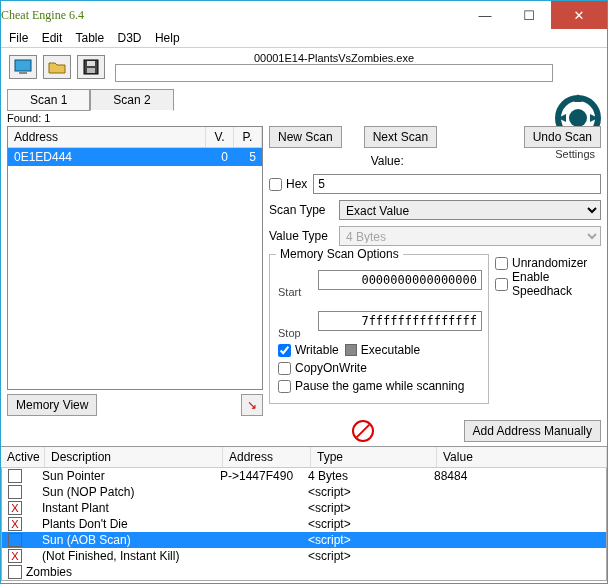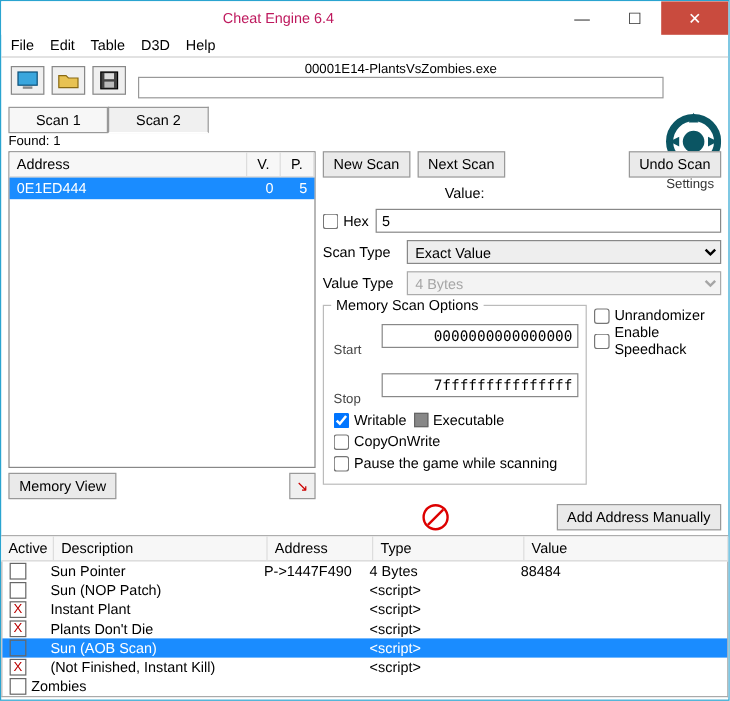--- a/index.html
+++ b/index.html
@@ -1,18 +1,18 @@
 <!DOCTYPE html>
 <html><head>
 <meta charset="utf-8">
 <style>
 * { box-sizing: border-box; margin: 0; padding: 0; font-family: "Segoe UI", Tahoma, sans-serif; font-size: 12px; }
 body { background: #fff; width: 608px; height: 584px; overflow: hidden; border: 1px solid #2aa4d0; }
 .titlebar { height: 28px; background: #fff; display: flex; align-items: center; }
-.titlebar .title { flex: 1; text-align: center; font-size: 12px; color: #be185d; }
+.titlebar .title { flex: 1; text-align: left; font-size: 12px; color: #4d7c0f; font-family: Liberation Serif, serif; }
 .titlebar .winbtns { display: flex; height: 100%; }
 .winbtn { width: 44px; display: flex; align-items: center; justify-content: center; font-size: 13px; color: #333; }
 .winbtn.close { background: #c94b3e; color: #fff; width: 56px; }
 .menubar { padding: 2px 8px; border-bottom: 1px solid #d0d0d0; }
 .menubar span { margin-right: 10px; text-decoration: underline; text-decoration-color: transparent; }
 .menubar span::first-letter { text-decoration: underline; }
 .toolbar { display: flex; align-items: center; padding: 4px 8px; gap: 6px; position: relative; }
 .tbtn { width: 28px; height: 24px; border: 1px solid #888; background: #f0f0f0; display: flex; align-items: center; justify-content: center; }
 .progress-area { flex: 1; margin-left: 4px; margin-right: 46px; }
 .progress-file { font-size: 11px; text-align: center; }
@@ -27,21 +27,21 @@
 .listbox { border: 1px solid #888; height: 264px; background: #fff; }
 .listhead { display: flex; background: #f7f7f7; border-bottom: 1px solid #ccc; }
 .listhead div { padding: 3px 6px; border-right: 1px solid #ddd; }
 .colA { flex: 1; } .colV { width: 28px; text-align: center; } .colP { width: 28px; text-align: center; }
 .listrow { display: flex; background: #1a8cff; color: #fff; }
 .listrow div { padding: 2px 6px; }
 .listrow .colV, .listrow .colP { width: 28px; text-align: right; }
 .leftbot { display: flex; justify-content: space-between; margin-top: 4px; align-items: center; }
 .btn { background: #eaeaea; border: 1px solid #999; padding: 3px 8px; font-size: 12px; }
 .rightpane { flex: 1; display: flex; flex-direction: column; gap: 6px; position: relative; }
-.scanbtns { display: flex; gap: 6px; }
+.scanbtns { display: flex; gap: 22px; }
 .scanbtns .spacer { flex: 1; }
 .label { font-size: 12px; }
 .row { display: flex; align-items: center; gap: 6px; }
 input[type=text].fld { border: 1px solid #888; padding: 2px 4px; flex: 1; font-size: 12px; height: 20px; }
 select.fld { border: 1px solid #888; padding: 2px; flex: 1; font-size: 12px; height: 20px; background: #eee; }
 .chk { display: flex; align-items: center; gap: 4px; font-size: 12px; }
 .mso { border: 1px solid #bbb; padding: 6px 6px 6px 8px; position: relative; margin-top: 2px; }
 .mso .legend { position: absolute; top: -8px; left: 6px; background: #fff; padding: 0 4px; font-size: 12px; }
 .mso .row { margin-bottom: 4px; }
 .tiny { font-size: 11px; color: #444; margin-top: 25px; }

